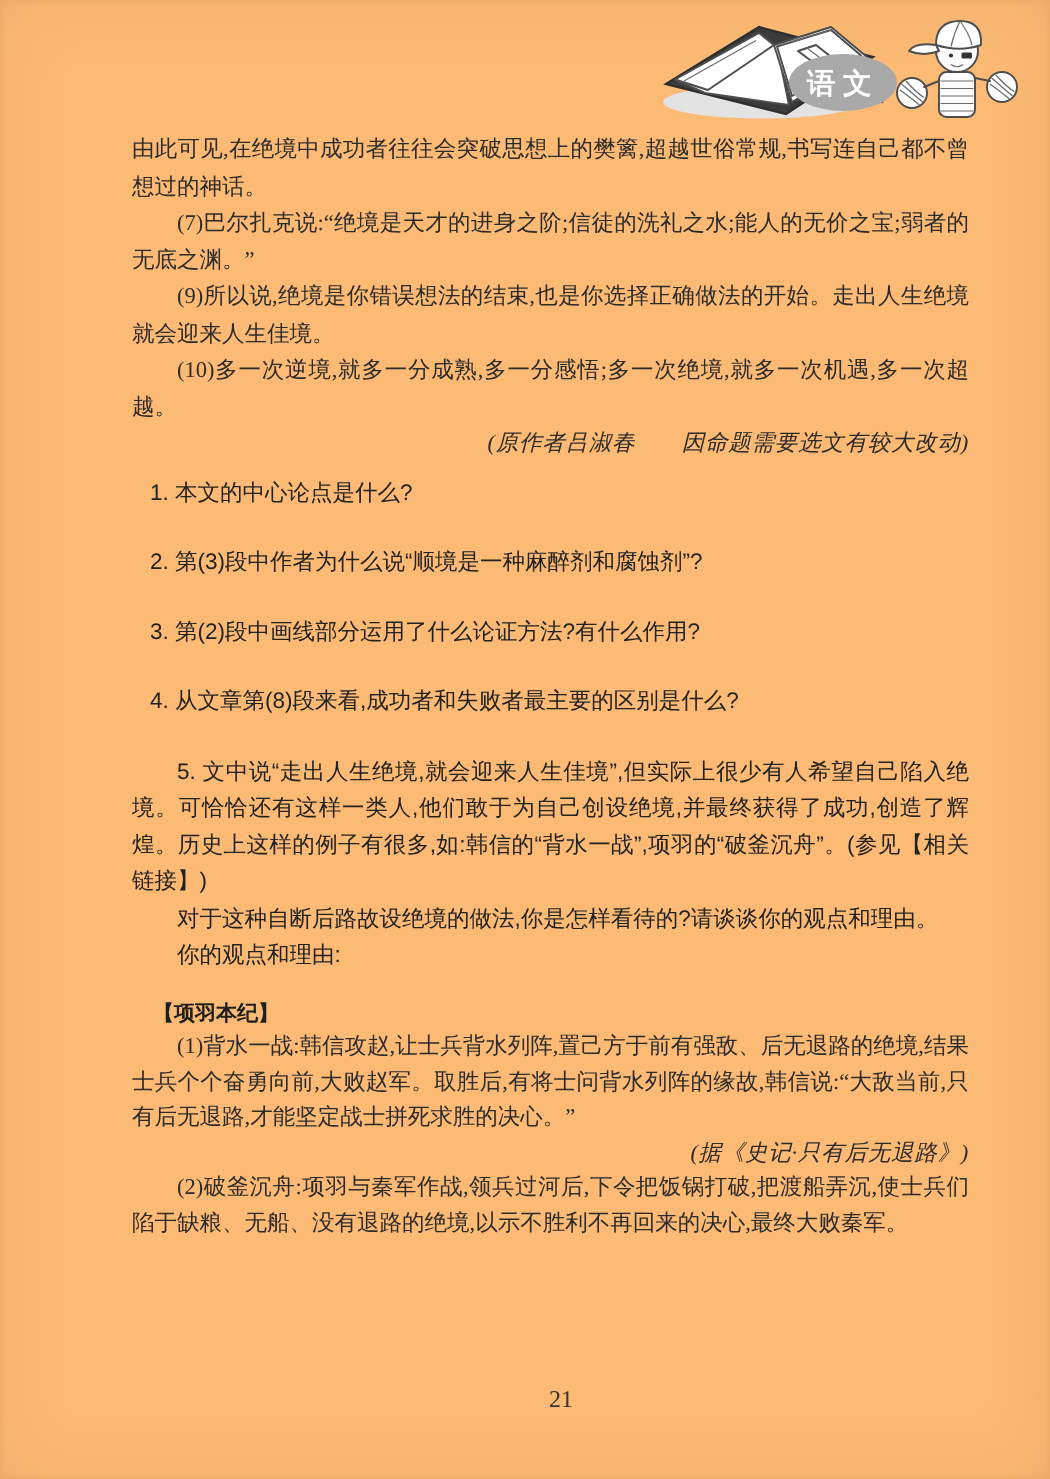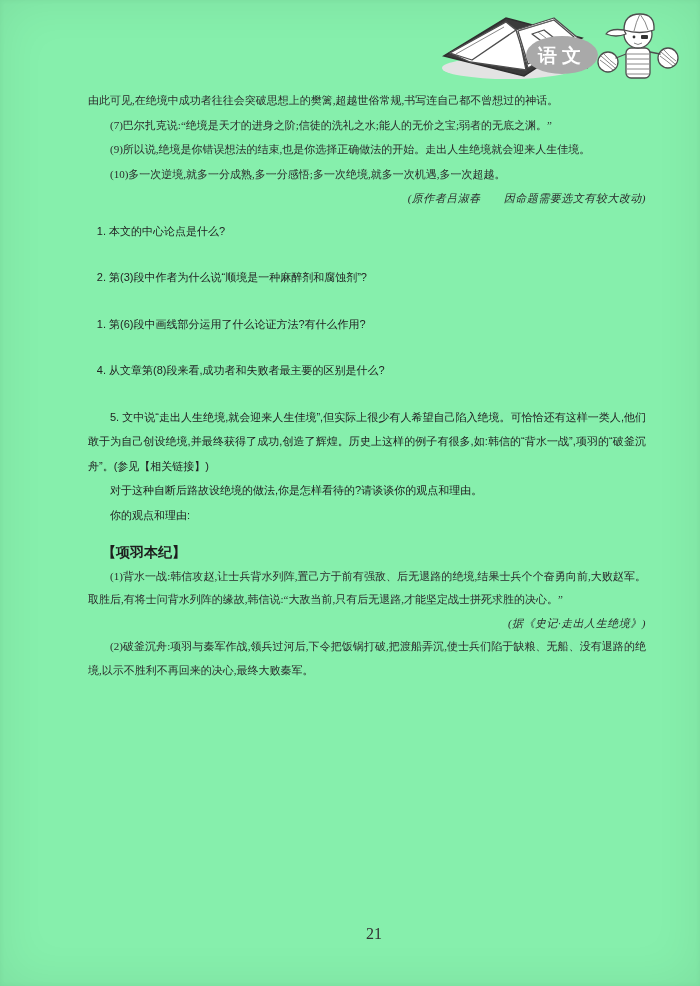--- a/index.html
+++ b/index.html
@@ -1,32 +1,32 @@
 <!DOCTYPE html>
 <html><head>
 <meta charset="utf-8">
 <style>
   html,body { margin:0; padding:0; background:#ffffff; }
   .page {
     position:relative;
     width:700px; height:986px;
-    background:#86efac;
+    background:#fdba74;
     box-shadow: inset 0 0 50px rgba(0,0,0,0.07), inset 0 0 5px rgba(0,0,0,0.05);
     overflow:hidden;
     font-family:"Liberation Serif", serif;
     color:#2b2b2b;
   }
   .header-illustration {
     position:absolute; top:4px; right:12px;
     width:252px; height:84px;
   }
   .content {
     position:absolute; left:88px; top:88px; width:558px;
   }
-  p { margin:0; font-size:11px; line-height:24.5px; text-align:justify; }
+  p { margin:0; font-size:15px; line-height:24.5px; text-align:justify; }
   .para { text-indent:2em; }
   .noindent { text-indent:0; }
   .attribution {
     text-align:right; text-indent:0;
     font-style:italic;
     letter-spacing:0.5px;
   }
   .questions { margin-top:8px; }
   .q {
     font-family:"Liberation Sans", sans-serif;
@@ -130,31 +130,31 @@
       <p class="para noindent">由此可见,在绝境中成功者往往会突破思想上的樊篱,超越世俗常规,书写连自己都不曾想过的神话。</p>
       <p class="para">(7)巴尔扎克说:“绝境是天才的进身之阶;信徒的洗礼之水;能人的无价之宝;弱者的无底之渊。”</p>
       <p class="para">(9)所以说,绝境是你错误想法的结束,也是你选择正确做法的开始。走出人生绝境就会迎来人生佳境。</p>
       <p class="para">(10)多一次逆境,就多一分成熟,多一分感悟;多一次绝境,就多一次机遇,多一次超越。</p>
       <p class="attribution">(原作者吕淑春　　因命题需要选文有较大改动)</p>
     </div>
 
     <div class="questions">
       <p class="q gap">1. 本文的中心论点是什么?</p>
       <p class="q gap">2. 第(3)段中作者为什么说“顺境是一种麻醉剂和腐蚀剂”?</p>
-      <p class="q gap">1. 第(6)段中画线部分运用了什么论证方法?有什么作用?</p>
+      <p class="q gap">3. 第(2)段中画线部分运用了什么论证方法?有什么作用?</p>
       <p class="q gap">4. 从文章第(8)段来看,成功者和失败者最主要的区别是什么?</p>
       <p class="q q5">5. 文中说“走出人生绝境,就会迎来人生佳境”,但实际上很少有人希望自己陷入绝境。可恰恰还有这样一类人,他们敢于为自己创设绝境,并最终获得了成功,创造了辉煌。历史上这样的例子有很多,如:韩信的“背水一战”,项羽的“破釜沉舟”。(参见【相关链接】)</p>
       <p class="q follow">对于这种自断后路故设绝境的做法,你是怎样看待的?请谈谈你的观点和理由。</p>
       <p class="q follow">你的观点和理由:</p>
     </div>
 
     <div class="related">
       <h3 class="related-heading">【项羽本纪】</h3>
       <p class="para">(1)背水一战:韩信攻赵,让士兵背水列阵,置己方于前有强敌、后无退路的绝境,结果士兵个个奋勇向前,大败赵军。取胜后,有将士问背水列阵的缘故,韩信说:“大敌当前,只有后无退路,才能坚定战士拼死求胜的决心。”</p>
-      <p class="source">(据《史记·走出人生绝境》)</p>
+      <p class="source">(据《史记·只有后无退路》)</p>
       <p class="para">(2)破釜沉舟:项羽与秦军作战,领兵过河后,下令把饭锅打破,把渡船弄沉,使士兵们陷于缺粮、无船、没有退路的绝境,以示不胜利不再回来的决心,最终大败秦军。</p>
     </div>
 
   </div>
 
   <div class="page-number">21</div>
 
 </div>
 
 </body></html>

